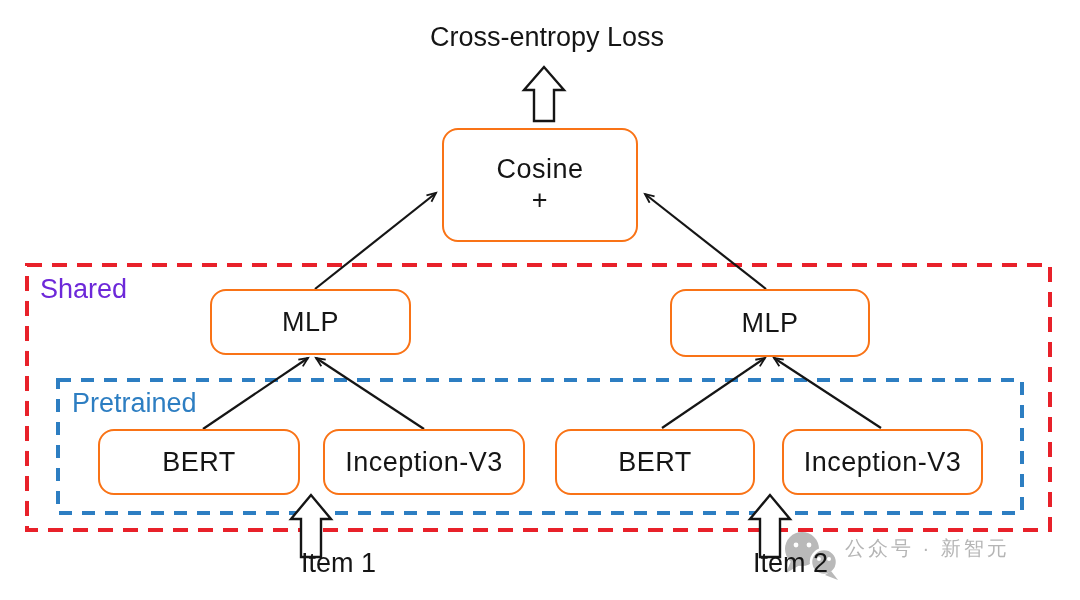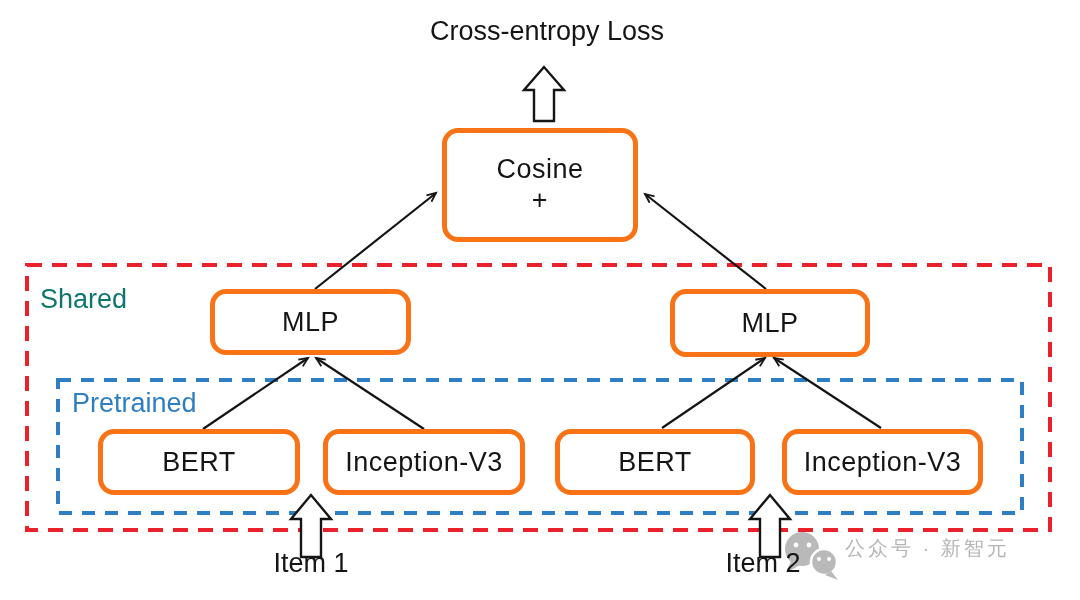--- a/index.html
+++ b/index.html
@@ -2,30 +2,30 @@
 <html><head>
 <meta charset="utf-8">
 <style>
   html,body{margin:0;padding:0;background:#fff;}
   .canvas{
     position:relative;width:1080px;height:600px;background:#ffffff;
     font-family:"Liberation Sans",sans-serif;overflow:hidden;color:#111;
   }
   .layer{position:absolute;left:0;top:0;}
   .node{
-    position:absolute;background:#fff;border:5px solid #f97316;border-radius:16px;
+    position:absolute;background:#fff;border:2px solid #f97316;border-radius:16px;
     display:flex;align-items:center;justify-content:center;
     font-size:27px;letter-spacing:.5px;font-weight:500;color:#151515;
     box-sizing:border-box;text-align:center;
   }
   .node.multiline{flex-direction:column;line-height:31px;}
   .lbl{position:absolute;font-weight:500;color:#151515;}
   .title-lbl{font-size:27px;text-align:center;}
   .group-lbl{font-size:27px;}
-  .item-lbl{font-size:27px;text-align:center;}
+  .item-lbl{font-size:27px;text-align:right;}
   .watermark-lbl{font-size:20px;letter-spacing:3px;font-weight:400;}
 </style>
 </head>
 <body>
 
 <div class="canvas">
 
   <svg class="layer" width="1080" height="600" viewBox="0 0 1080 600">
     <defs>
       <marker id="barb" markerWidth="14" markerHeight="12" refX="10" refY="5" orient="auto" markerUnits="userSpaceOnUse">
@@ -56,36 +56,36 @@
       <polygon points="791,561 786,573 800,565" fill="#b9b9b9"></polygon>
       <circle cx="796" cy="545" r="2.4" fill="#fff"></circle>
       <circle cx="809" cy="545" r="2.4" fill="#fff"></circle>
       <circle cx="824" cy="562" r="13" fill="#b9b9b9" stroke="#fff" stroke-width="2.5"></circle>
       <polygon points="831,571 838,580 825,575" fill="#b9b9b9"></polygon>
       <circle cx="819" cy="559" r="2" fill="#fff"></circle>
       <circle cx="829" cy="559" r="2" fill="#fff"></circle>
     </g>
   </svg>
 
-  <div class="lbl title-lbl" style="left:397px;top:16px;width:300px;">Cross-entropy Loss</div>
+  <div class="lbl title-lbl" style="left:397px;top:22px;width:300px;">Cross-entropy Loss</div>
 
   <div class="node multiline" style="left:442px;top:128px;width:196px;height:114px;">
     <span>Cosine</span>
     <span>+</span>
   </div>
 
   <div class="node" style="left:210px;top:289px;width:201px;height:66px;">MLP</div>
   <div class="node" style="left:670px;top:289px;width:200px;height:68px;">MLP</div>
 
   <div class="node" style="left:98px;top:429px;width:202px;height:66px;">BERT</div>
   <div class="node" style="left:323px;top:429px;width:202px;height:66px;">Inception-V3</div>
   <div class="node" style="left:555px;top:429px;width:200px;height:66px;">BERT</div>
   <div class="node" style="left:782px;top:429px;width:201px;height:66px;">Inception-V3</div>
 
-  <div class="lbl group-lbl" style="left: 40px; top: 284px; color: #0f766e;">Shared</div>
+  <div class="lbl group-lbl" style="left: 40px; top: 274px; color: #6d28d9;">Shared</div>
   <div class="lbl group-lbl" style="left: 72px; top: 388px; color: rgb(45, 126, 194);">Pretrained</div>
 
   <div class="lbl item-lbl" style="left:246px;top:548px;width:130px;">Item 1</div>
   <div class="lbl item-lbl" style="left:698px;top:548px;width:130px;">Item 2</div>
 
   <div class="lbl watermark-lbl" style="left: 845px; top: 535px; color: rgb(181, 181, 181);">公众号 · 新智元</div>
 
 </div>
 
 </body></html>

